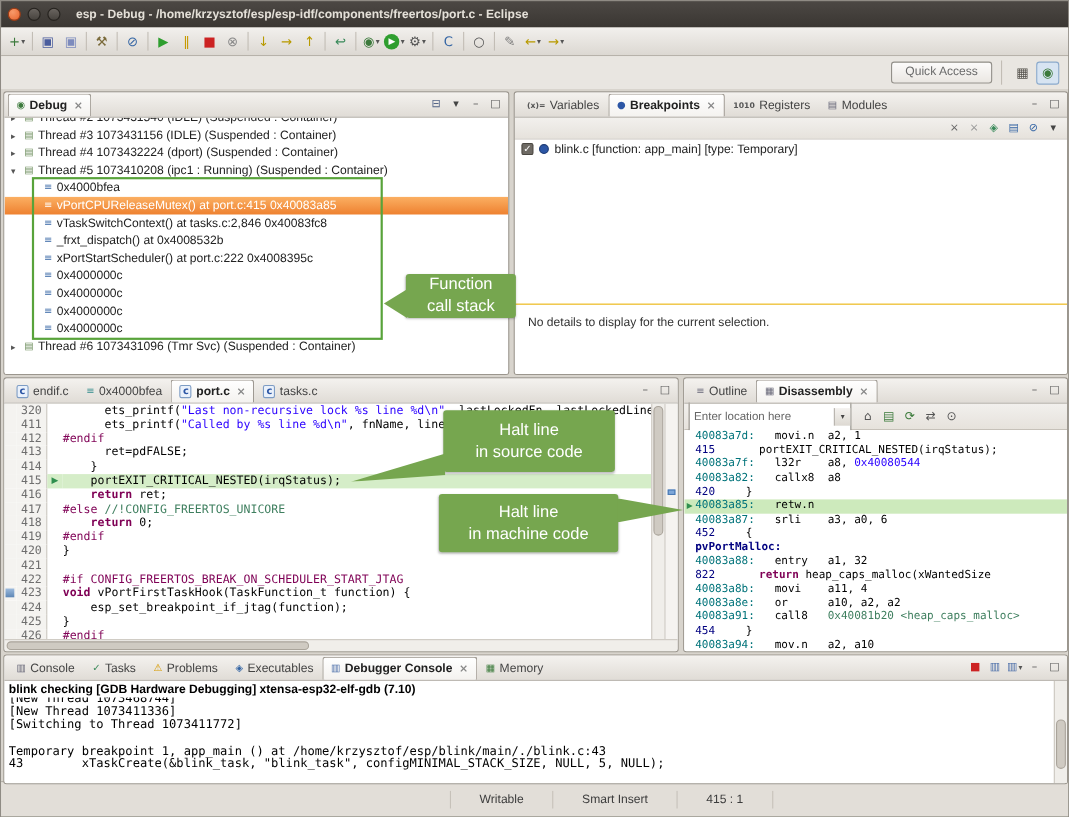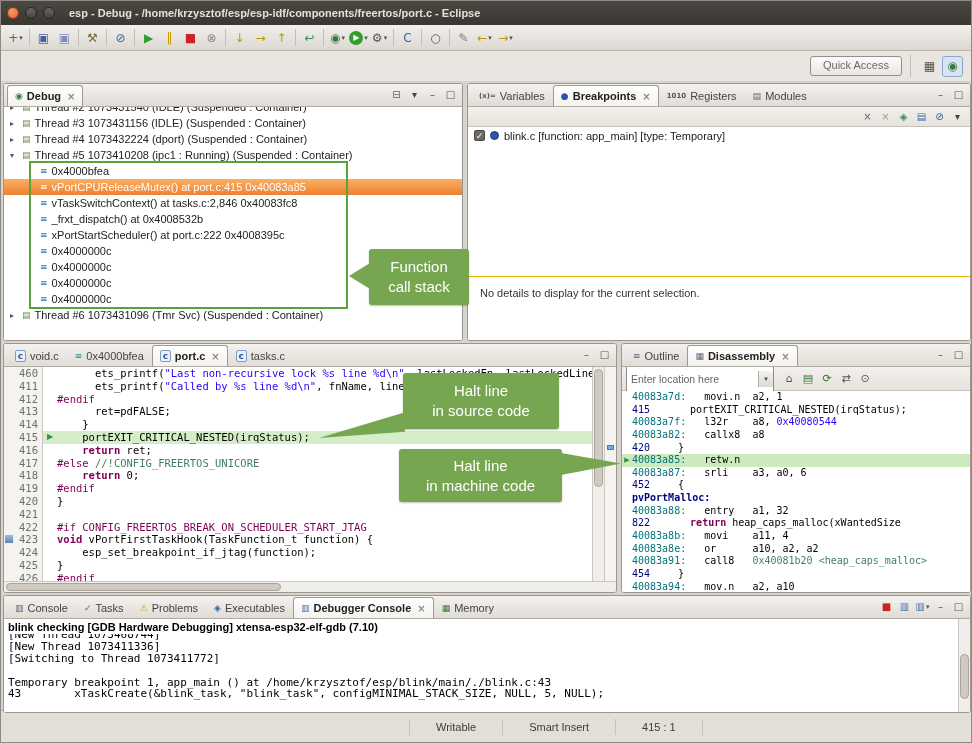--- a/index.html
+++ b/index.html
@@ -376,21 +376,21 @@
       </div>
       <div class="bpdetail">
         <span>No details to display for the current selection.</span>
       </div>
     </div>
 
     <div class="panel" style="left:2px;top:262px;width:614px;height:250px;">
       <div class="tabbar">
         <div class="tab">
           <span class="fico cfile">c</span>
-          <span>void.c</span>
+          <span>endif.c</span>
         </div>
         <div class="tab">
           <span class="fico" style="color:#2e8b8b;">≡</span>
           <span>0x4000bfea</span>
         </div>
         <div class="tab active">
           <span class="fico cfile">c</span>
           <span>port.c</span>
           <span class="tclose">×</span>
         </div>
@@ -402,21 +402,21 @@
             <span class="tbtn">
               <span class="tglyph" style="color: rgb(85, 85, 85);">–</span>
             </span>
             <span class="tbtn">
               <span class="tglyph" style="color: rgb(85, 85, 85);">□</span>
             </span>
           </div>
       </div>
       <div class="edbody">
         <div class="edlines">
-            <div class="eline"><span class="emark"></span><span class="elno">460</span><span class="earrow"></span><span class="ecode"><span class="tk-p">      ets_printf(</span><span class="tk-s">"Last non-recursive lock %s line %d\n"</span><span class="tk-p">, lastLockedFn, lastLockedLine);</span></span></div>
+            <div class="eline"><span class="emark"></span><span class="elno">320</span><span class="earrow"></span><span class="ecode"><span class="tk-p">      ets_printf(</span><span class="tk-s">"Last non-recursive lock %s line %d\n"</span><span class="tk-p">, lastLockedFn, lastLockedLine);</span></span></div>
             <div class="eline"><span class="emark"></span><span class="elno">411</span><span class="earrow"></span><span class="ecode"><span class="tk-p">      ets_printf(</span><span class="tk-s">"Called by %s line %d\n"</span><span class="tk-p">, fnName, line);</span></span></div>
             <div class="eline"><span class="emark"></span><span class="elno">412</span><span class="earrow"></span><span class="ecode"><span class="tk-d">#endif</span></span></div>
             <div class="eline"><span class="emark"></span><span class="elno">413</span><span class="earrow"></span><span class="ecode"><span class="tk-p">      ret=pdFALSE;</span></span></div>
             <div class="eline"><span class="emark"></span><span class="elno">414</span><span class="earrow"></span><span class="ecode"><span class="tk-p">    }</span></span></div>
             <div class="eline hl"><span class="emark"></span><span class="elno">415</span><span class="earrow">▶</span><span class="ecode"><span class="tk-p">    portEXIT_CRITICAL_NESTED(irqStatus);</span></span></div>
             <div class="eline"><span class="emark"></span><span class="elno">416</span><span class="earrow"></span><span class="ecode"><span class="tk-p">    </span><span class="tk-k">return</span><span class="tk-p"> ret;</span></span></div>
             <div class="eline"><span class="emark"></span><span class="elno">417</span><span class="earrow"></span><span class="ecode"><span class="tk-d">#else</span><span class="tk-c"> //!CONFIG_FREERTOS_UNICORE</span></span></div>
             <div class="eline"><span class="emark"></span><span class="elno">418</span><span class="earrow"></span><span class="ecode"><span class="tk-p">    </span><span class="tk-k">return</span><span class="tk-p"> 0;</span></span></div>
             <div class="eline"><span class="emark"></span><span class="elno">419</span><span class="earrow"></span><span class="ecode"><span class="tk-d">#endif</span></span></div>
             <div class="eline"><span class="emark"></span><span class="elno">420</span><span class="earrow"></span><span class="ecode"><span class="tk-p">}</span></span></div>
@@ -559,21 +559,21 @@
             <div class="cline">43        xTaskCreate(&amp;blink_task, "blink_task", configMINIMAL_STACK_SIZE, NULL, 5, NULL);</div>
           </div>
         <div class="cvsb">
             <div class="thumb"></div>
           </div>
       </div>
     </div>
 
     <div class="grect" style="left:28px;top:80px;width:319px;height:148px;"></div>
 
-    <div class="callout" style="left:368px;top:168px;width:100px;height:56px;">
+    <div class="callout" style="left:368px;top:168px;width:100px;height:40px;">
       <span>Function
 call stack</span>
       <i class="tri-l" style="top:14px;"></i>
     </div>
 
     <div class="callout" style="left:402px;top:292px;width:156px;height:56px;">
       <span>Halt line
 in source code</span>
       <i class="tri-bl"></i>
     </div>

